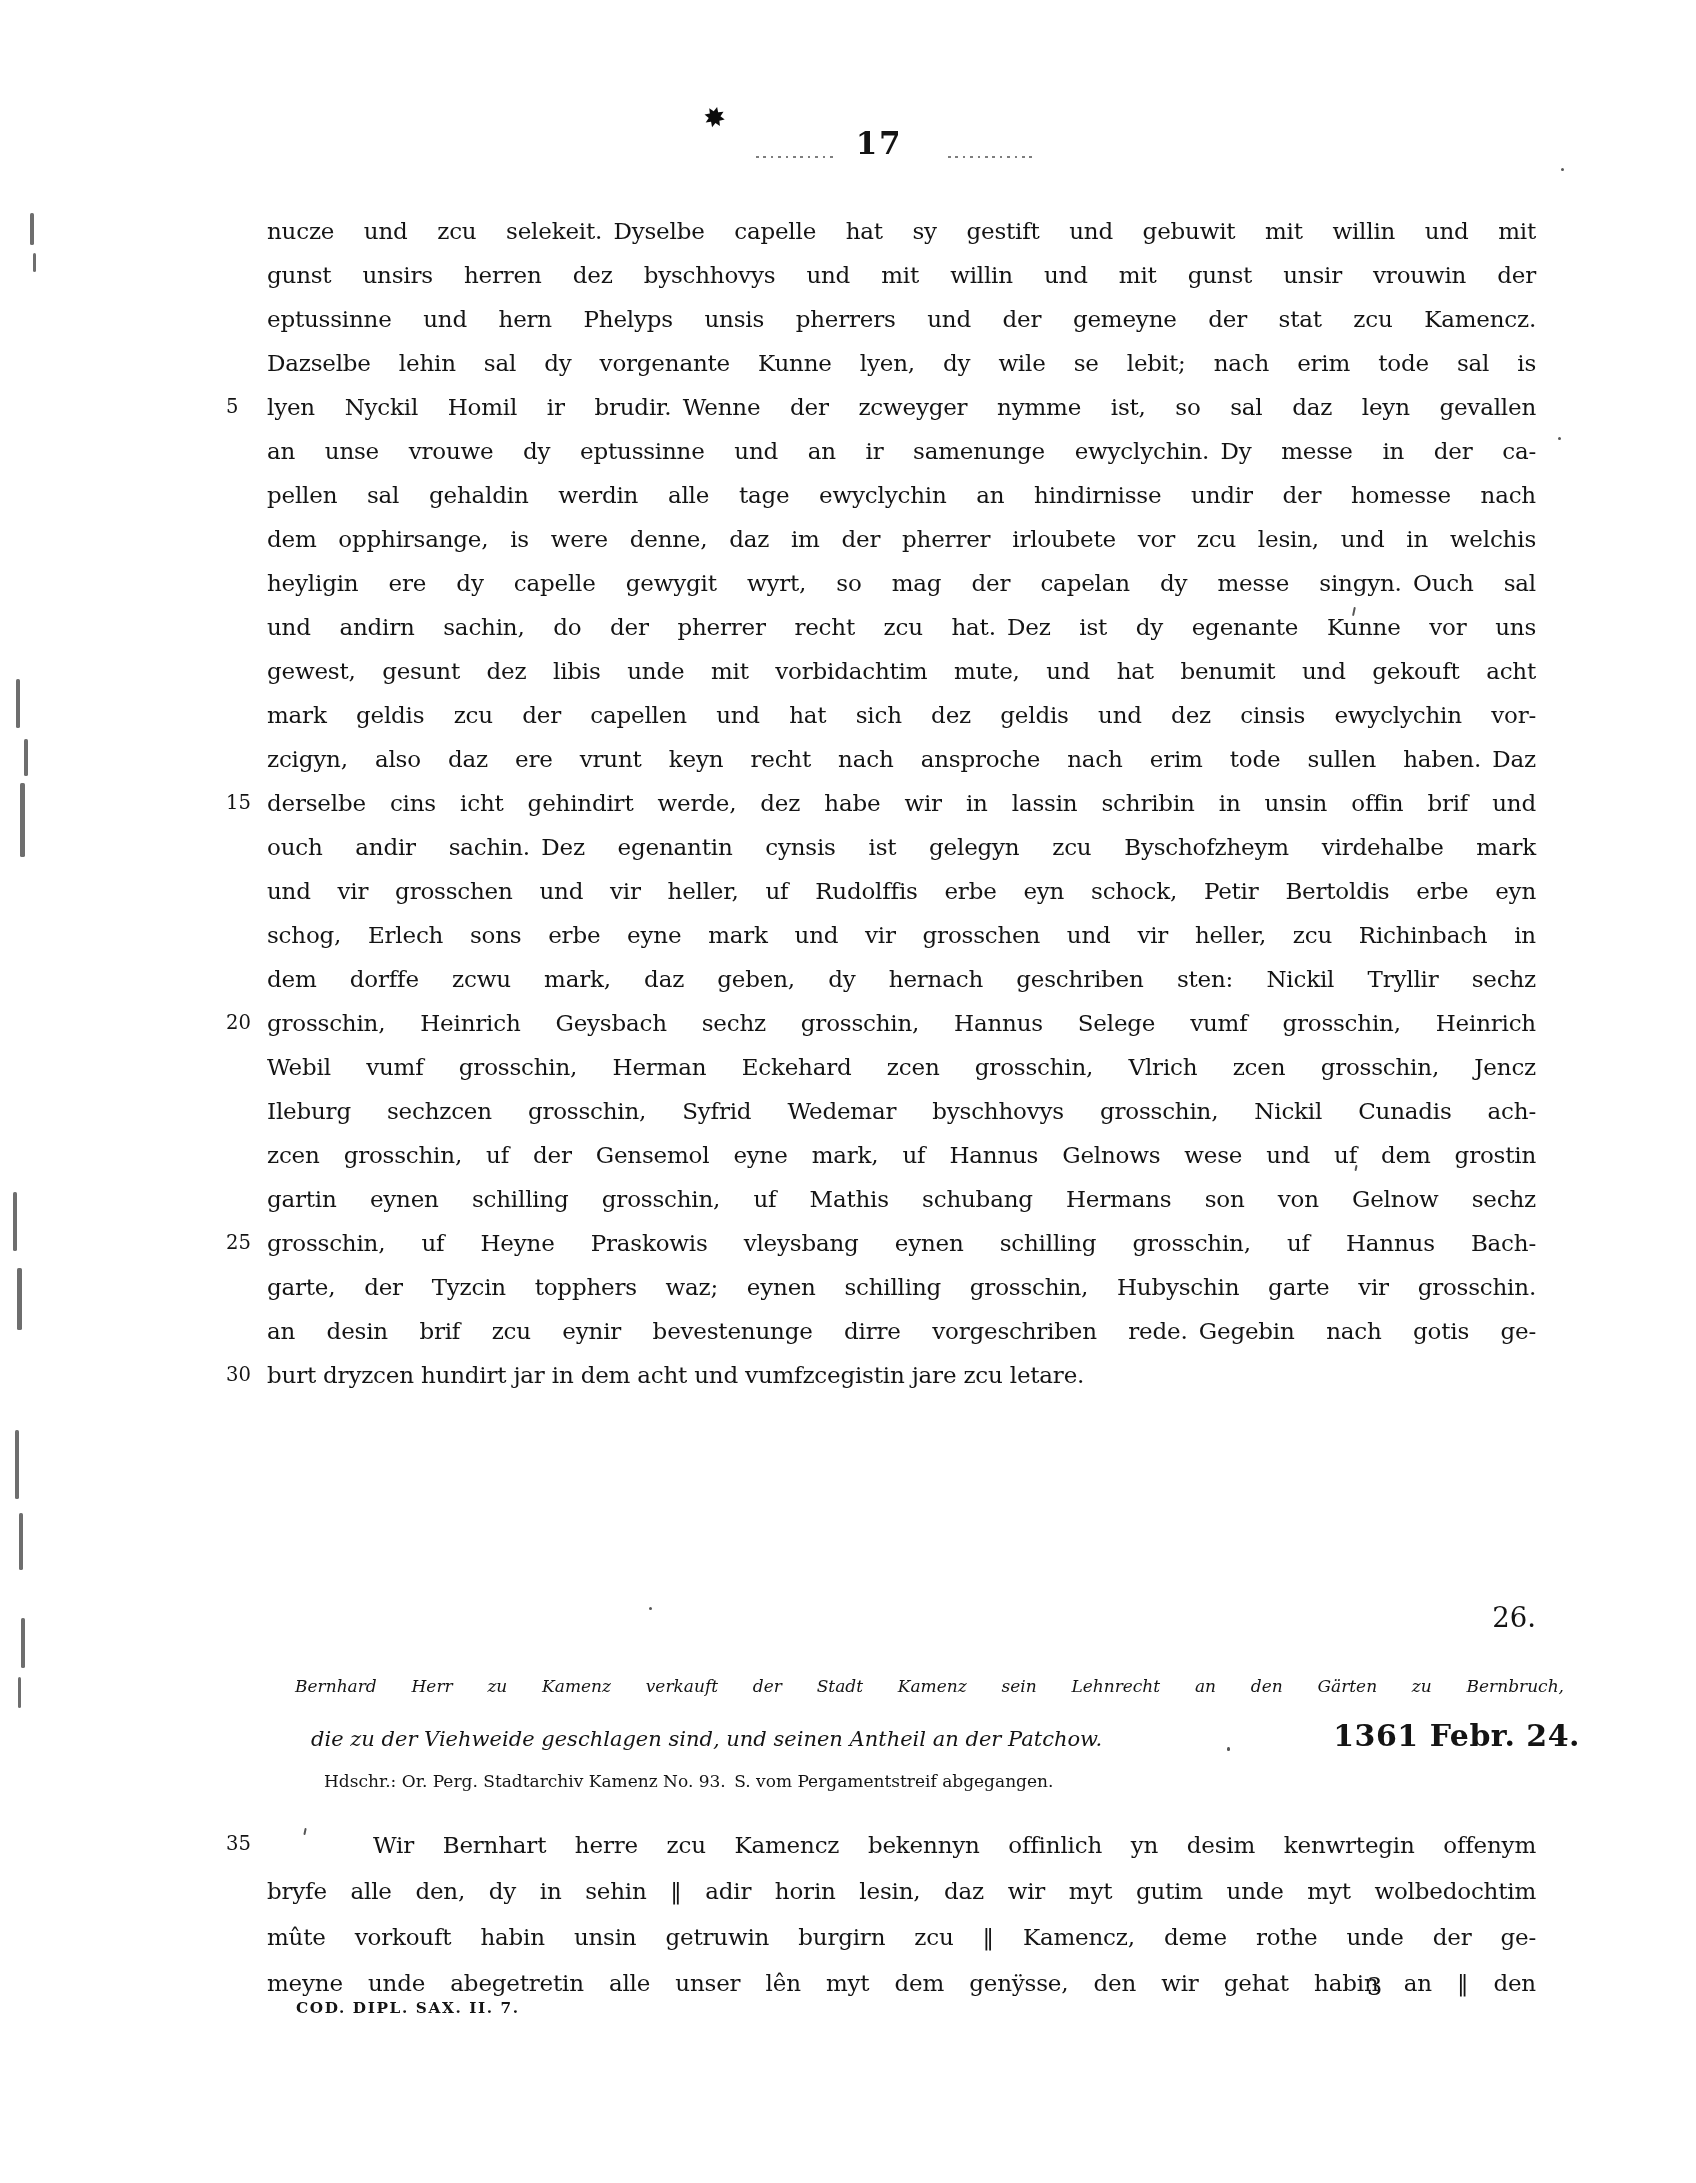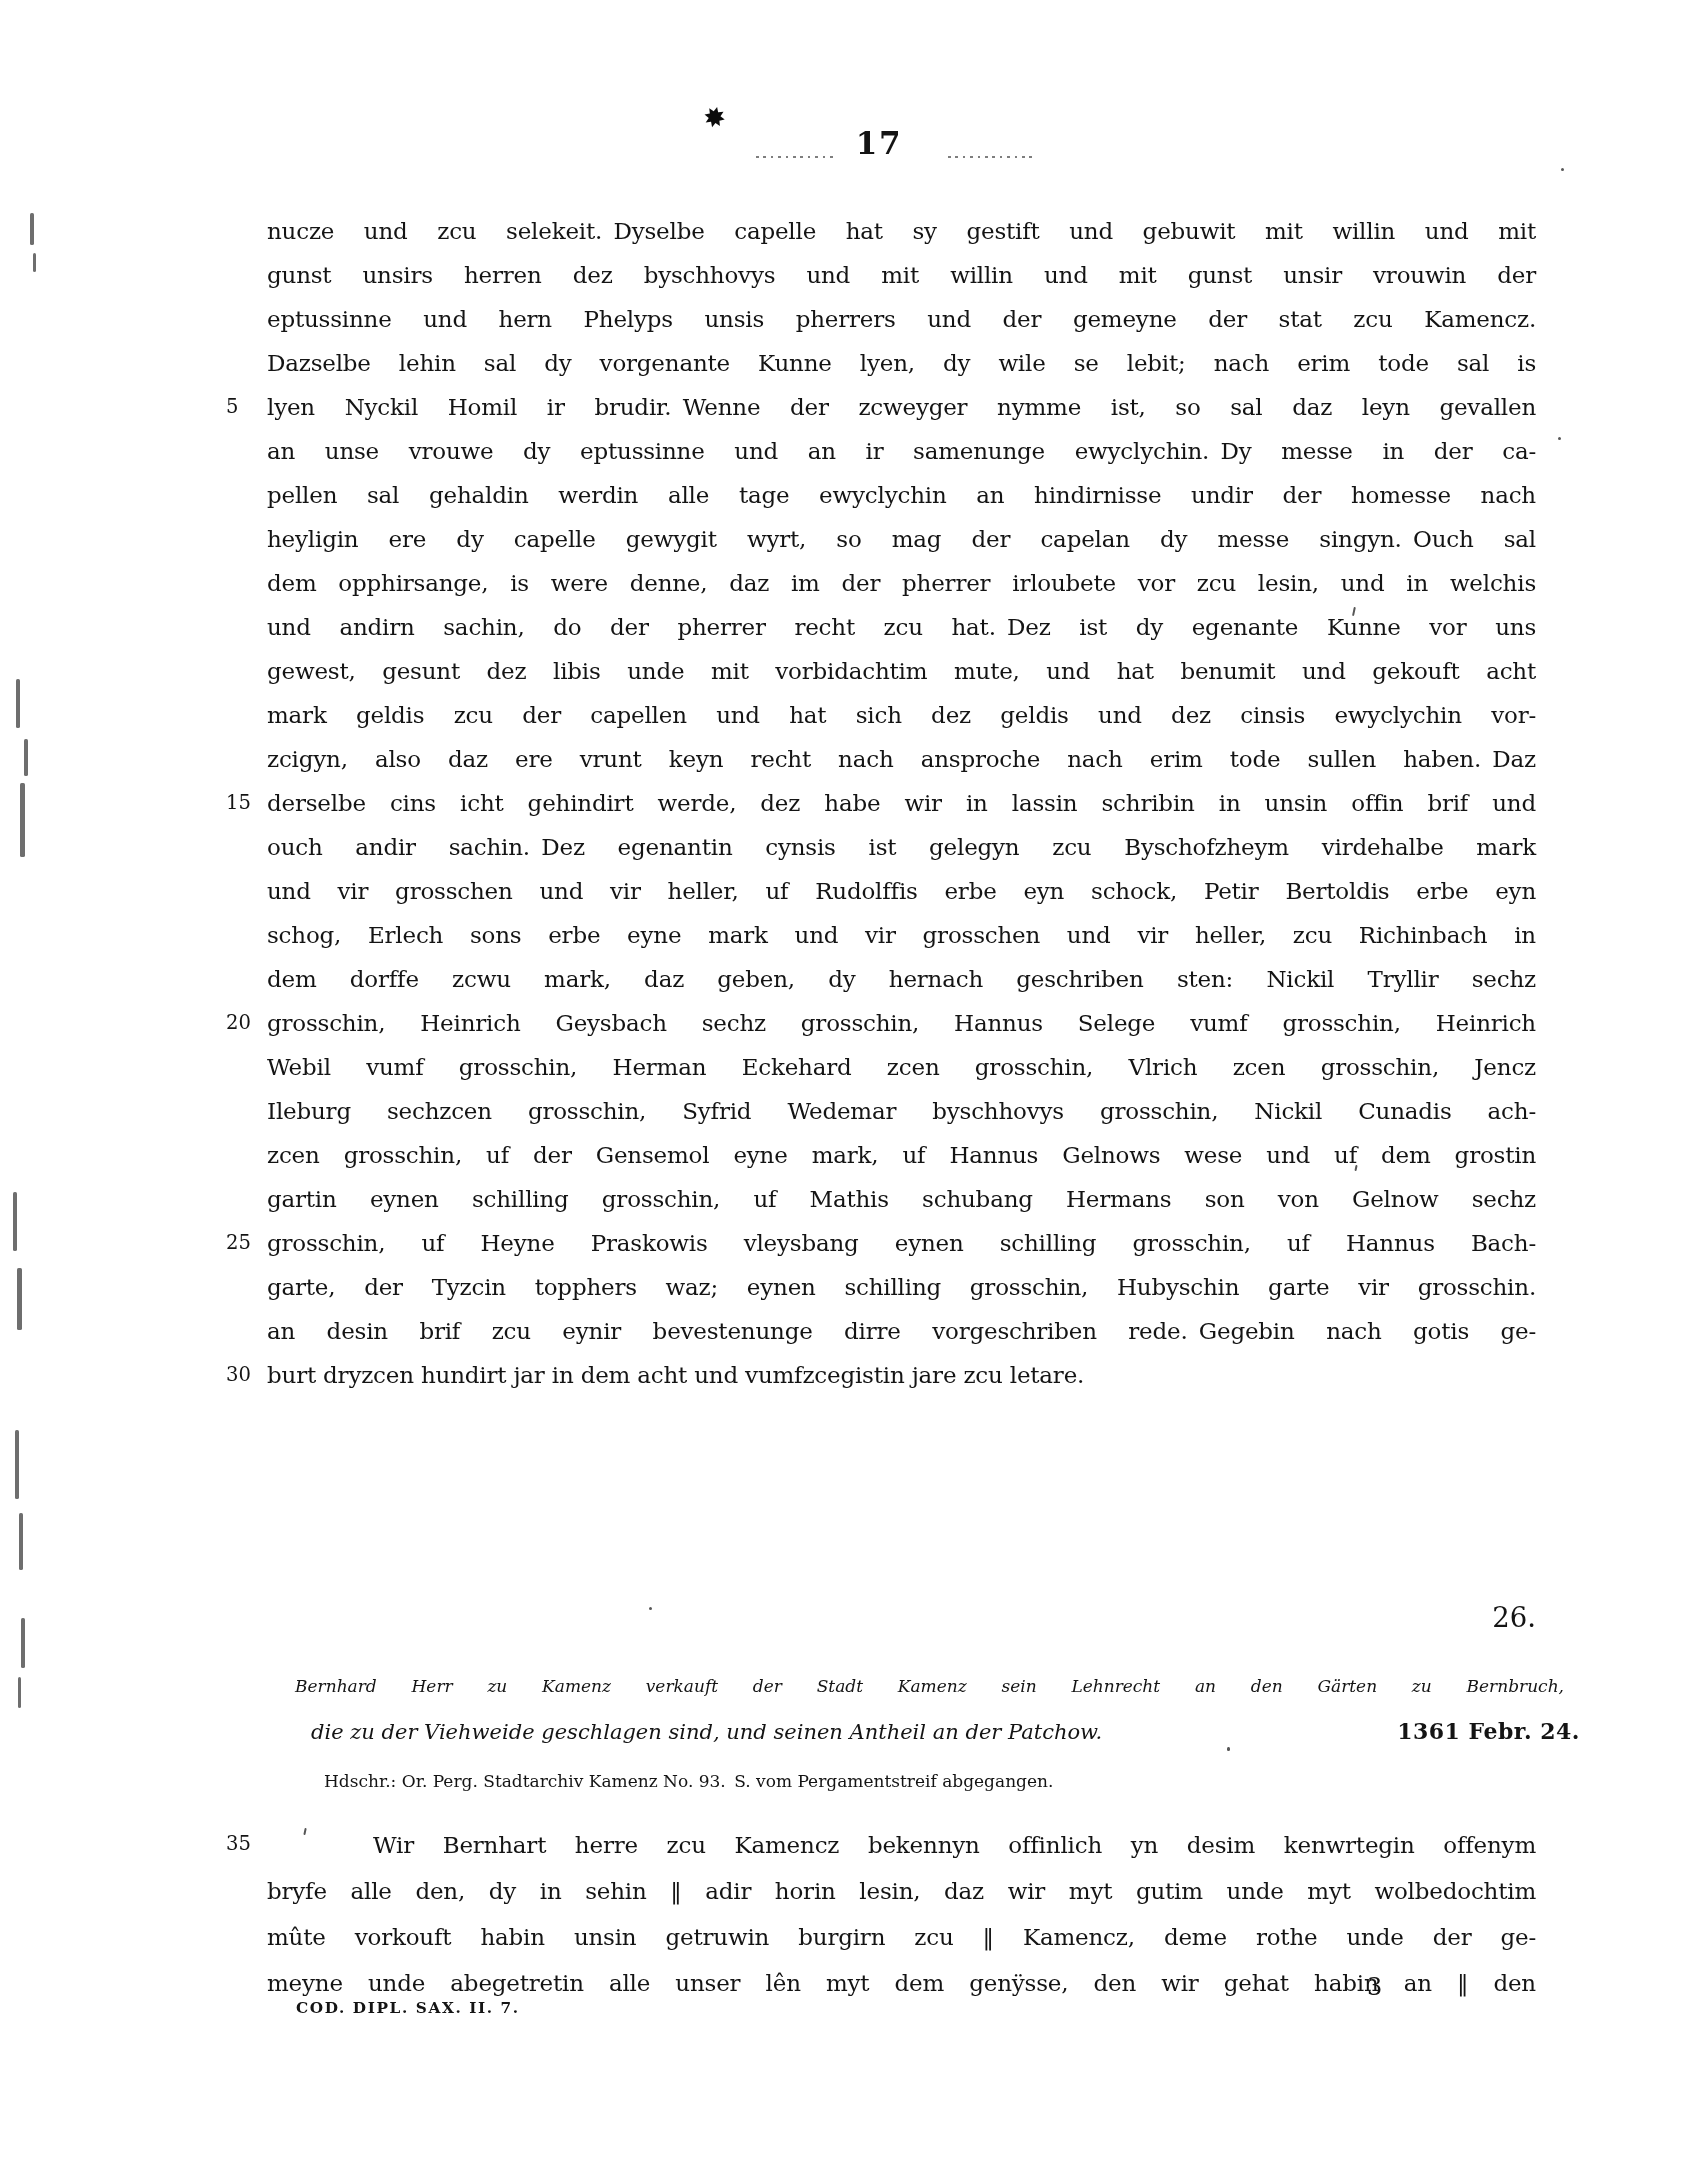--- a/index.html
+++ b/index.html
@@ -31,21 +31,21 @@
   .tline.indented .ltext{padding-left:106px;}
   .lineno{position:absolute;left:-41px;top:0;width:33px;text-align:right;
           font-size:19.6px;line-height:44px;letter-spacing:0;}
   
   .entry-number{position:absolute;left:267px;top:1601px;width:1269px;text-align:right;font-size:27.5px;}
   .regest1{position:absolute;left:267px;top:1670px;width:1269px;font-style:italic;font-size:17px;
            line-height:33px;text-align:justify;text-align-last:justify;text-justify:inter-word;margin-left:28px;}
   .regest2{position:absolute;left:267px;top:1718px;width:1269px;display:flex;
            justify-content:space-between;align-items:baseline;margin-left:44px;}
   .regest2 .txt{font-style:italic;font-size:21px;}
-  .regest2 .date{font-weight:bold;font-size:22px;letter-spacing:0.5px;}
+  .regest2 .date{font-weight:bold;font-size:30px;letter-spacing:0.5px;}
   .source-note{position:absolute;left:324px;top:1771px;font-size:17px;}
   
   .footer-sig{position:absolute;left:296px;top:1999px;font-size:15.3px;letter-spacing:1.6px;font-weight:600;}
   .sheet-num{position:absolute;left:1367px;top:1973px;font-size:24px;}
   
   .scan-artifact{position:absolute;background:#454545;border-radius:1.6px;opacity:.78;}
   .ink-speck{position:absolute;background:#2c2c2c;border-radius:50%;opacity:.8;}
   .ink-tick{position:absolute;background:#2c2c2c;border-radius:1.1px;opacity:.8;transform:rotate(12deg);}
 </style>
 </head>
@@ -59,22 +59,22 @@
   <div id="dash-right" class="dash-rule"></div>
 
   <div id="doc1" class="textcol">
       <div class="tline"><span class="ltext">nucze und zcu selekeit. Dyselbe capelle hat sy gestift und gebuwit mit willin und mit</span></div>
       <div class="tline"><span class="ltext">gunst unsirs herren dez byschhovys und mit willin und mit gunst unsir vrouwin der</span></div>
       <div class="tline"><span class="ltext">eptussinne und hern Phelyps unsis pherrers und der gemeyne der stat zcu Kamencz.</span></div>
       <div class="tline"><span class="ltext">Dazselbe lehin sal dy vorgenante Kunne lyen, dy wile se lebit; nach erim tode sal is</span></div>
       <div class="tline"><span class="lineno">5</span><span class="ltext">lyen Nyckil Homil ir brudir. Wenne der zcweyger nymme ist, so sal daz leyn gevallen</span></div>
       <div class="tline"><span class="ltext">an unse vrouwe dy eptussinne und an ir samenunge ewyclychin. Dy messe in der ca-</span></div>
       <div class="tline"><span class="ltext">pellen sal gehaldin werdin alle tage ewyclychin an hindirnisse undir der homesse nach</span></div>
+      <div class="tline"><span class="ltext">dem opphirsange, is were denne, daz im der pherrer irloubete vor zcu lesin, und in welchis</span></div>
       <div class="tline"><span class="ltext">heyligin ere dy capelle gewygit wyrt, so mag der capelan dy messe singyn. Ouch sal</span></div>
-      <div class="tline"><span class="ltext">dem opphirsange, is were denne, daz im der pherrer irloubete vor zcu lesin, und in welchis</span></div>
       <div class="tline"><span class="ltext">und andirn sachin, do der pherrer recht zcu hat. Dez ist dy egenante Kunne vor uns</span></div>
       <div class="tline"><span class="ltext">gewest, gesunt dez libis unde mit vorbidachtim mute, und hat benumit und gekouft acht</span></div>
       <div class="tline"><span class="ltext">mark geldis zcu der capellen und hat sich dez geldis und dez cinsis ewyclychin vor-</span></div>
       <div class="tline"><span class="ltext">zcigyn, also daz ere vrunt keyn recht nach ansproche nach erim tode sullen haben. Daz</span></div>
       <div class="tline"><span class="lineno">15</span><span class="ltext">derselbe cins icht gehindirt werde, dez habe wir in lassin schribin in unsin offin brif und</span></div>
       <div class="tline"><span class="ltext">ouch andir sachin. Dez egenantin cynsis ist gelegyn zcu Byschofzheym virdehalbe mark</span></div>
       <div class="tline"><span class="ltext">und vir grosschen und vir heller, uf Rudolffis erbe eyn schock, Petir Bertoldis erbe eyn</span></div>
       <div class="tline"><span class="ltext">schog, Erlech sons erbe eyne mark und vir grosschen und vir heller, zcu Richinbach in</span></div>
       <div class="tline"><span class="ltext">dem dorffe zcwu mark, daz geben, dy hernach geschriben sten: Nickil Tryllir sechz</span></div>
       <div class="tline"><span class="lineno">20</span><span class="ltext">grosschin, Heinrich Geysbach sechz grosschin, Hannus Selege vumf grosschin, Heinrich</span></div>

